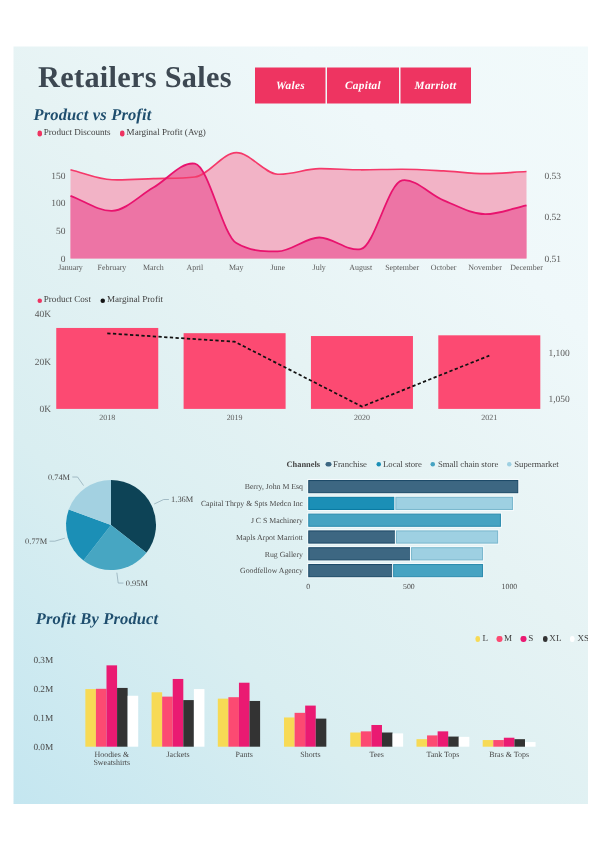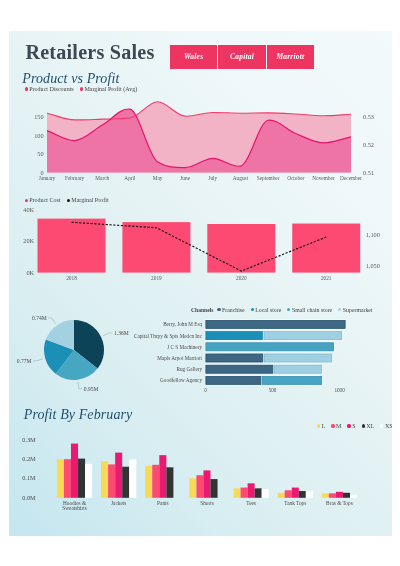--- a/index.html
+++ b/index.html
@@ -8,21 +8,21 @@
 #dash{position:absolute;left:9px;top:31px;width:383px;height:505px;
   background:linear-gradient(45deg,#c4e6f0 0%,#d9eef1 28%,#e6f3f4 55%,#eff8fa 78%,#f2fafb 100%);
   overflow:hidden}
 .abs{position:absolute}
 
 #title{left:16.4px;top:11px;font-size:20.2px;color:#3d4852;letter-spacing:.2px;line-height:1;font-family:"Liberation Serif",serif;font-weight:700}
 #btns{left:161px;top:13.5px;width:144px;height:24px;display:flex;gap:1px}
 .btn{flex:1;background:#ee3461;color:#fff;font-size:7.5px;font-weight:700;font-style:italic;
   display:flex;align-items:center;justify-content:center;font-family:"Liberation Serif",serif;letter-spacing:.2px}
 
-.sect{font-size:14px;font-weight:400;font-style:italic;color:#1f4e6e;font-family:"Liberation Serif",serif;letter-spacing:.1px}
+.sect{font-size:11px;font-weight:700;font-style:italic;color:#1f4e6e;font-family:"Liberation Serif",serif;letter-spacing:.1px}
 
 .leg{display:flex;align-items:center;gap:3px;font-size:6.05px;color:#444;font-family:"Liberation Serif",serif}
 .leg .it{display:flex;align-items:center;gap:1.5px;margin-right:3px}
 .dot{width:3.2px;height:3.2px;border-radius:50%;display:inline-block}
 svg{display:block;position:absolute}
 </style>
 </head>
 <body>
 
 <div id="dash">
@@ -164,21 +164,21 @@
         <rect x="196.85" y="70.35" width="55.89019999999999" height="8.100000000000001" fill="#3d6782" stroke="#1d4a68" stroke-width="0.7"></rect>
         <rect x="252.3902" y="69.3" width="61.3427" height="10.200000000000001" fill="#f4fafc"></rect>
         <rect x="253.44019999999998" y="70.35" width="59.2427" height="8.100000000000001" fill="#46a3c2" stroke="#2d8cae" stroke-width="0.7"></rect>
         <text x="193" y="76.30000000000001" font-size="5.2" fill="#4a4a4a" text-anchor="end" font-family="&quot;Liberation Serif&quot;,serif">Goodfellow Agency</text>
         <text x="196.5" y="86.39999999999999" font-size="5.2" fill="#4a4a4a" text-anchor="middle" font-family="&quot;Liberation Serif&quot;,serif">0</text>
         <text x="263.55" y="86.39999999999999" font-size="5.2" fill="#4a4a4a" text-anchor="middle" font-family="&quot;Liberation Serif&quot;,serif">500</text>
         <text x="330.6" y="86.39999999999999" font-size="5.2" fill="#4a4a4a" text-anchor="middle" font-family="&quot;Liberation Serif&quot;,serif">1000</text>
       </svg>
     </div>
 
-  <div class="abs sect" style="left:14.8px;top:375.8px">Profit By February</div>
+  <div class="abs sect" style="left:14.8px;top:375.8px">Profit By Product</div>
   <div class="abs leg" style="left:308px;top:392px" id="sizeLeg">
       <span class="it">
         <i class="dot" style="background: rgb(247, 218, 85);"></i>
         <span>L</span>
       </span>
       <span class="it">
         <i class="dot" style="background: rgb(252, 74, 114);"></i>
         <span>M</span>
       </span>
       <span class="it">

